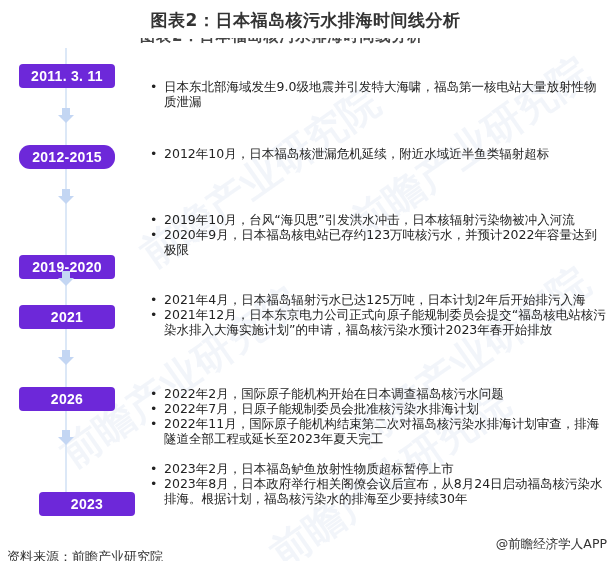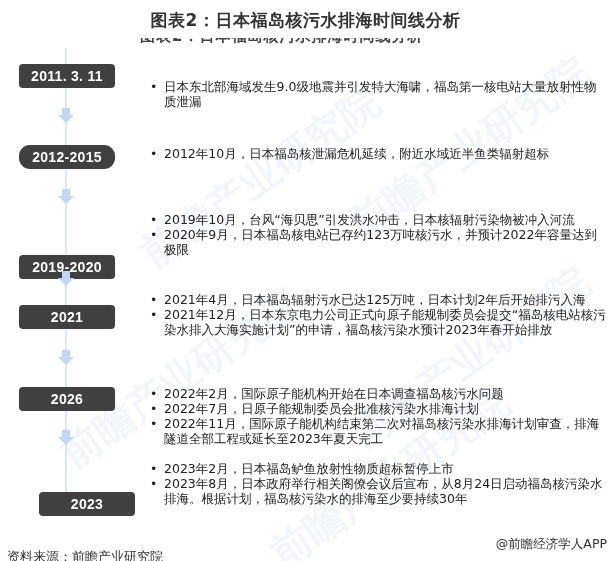--- a/index.html
+++ b/index.html
@@ -4,21 +4,21 @@
 <style>
   html, body { margin:0; padding:0; }
   body { width:611px; height:561px; background:#ffffff; position:relative; overflow:hidden;
          font-family:"DejaVu Sans","Liberation Sans",sans-serif; color:#222; }
   .title { position:absolute; left:0; top:9px; width:611px; text-align:center;
            font-size:17px; font-weight:bold; color:#333; letter-spacing:0.5px; }
   .title-ghost { position:absolute; left:140px; top:38px; width:330px; height:6px; overflow:hidden; }
   .title-ghost span { display:block; margin-top:-11px; font-size:15px; font-weight:bold; color:#444; white-space:nowrap; letter-spacing:1px; }
   .vline { position:absolute; left:65px; top:48px; width:2px; height:450px; background:#dce8f7; }
   .box { position:absolute; left:19px; width:96px; height:24px; border-radius:4px;
-         background:#404040; color:#fff; font-weight:bold; font-size:14px;
+         background:#6d28d9; color:#fff; font-weight:bold; font-size:14px;
          display:flex; align-items:center; justify-content:center; letter-spacing:0.3px;
          font-family:"Liberation Sans","DejaVu Sans",sans-serif; }
   .arrow { position:absolute; left:58px; width:16px; height:16px; }
   .arrow .stem { position:absolute; left:4px; top:0; width:8px; height:7px; background:#c3d6f3; }
   .arrow .head { position:absolute; left:0; top:7px; width:0; height:0;
                  border-left:8px solid transparent; border-right:8px solid transparent;
                  border-top:8px solid #c3d6f3; }
   .items { position:absolute; left:136px; width:460px; margin:12px; padding:0; list-style:none;
            font-size:12.5px; line-height:15px; color:#222; }
   .items li { position:relative; padding-left:16px; }

